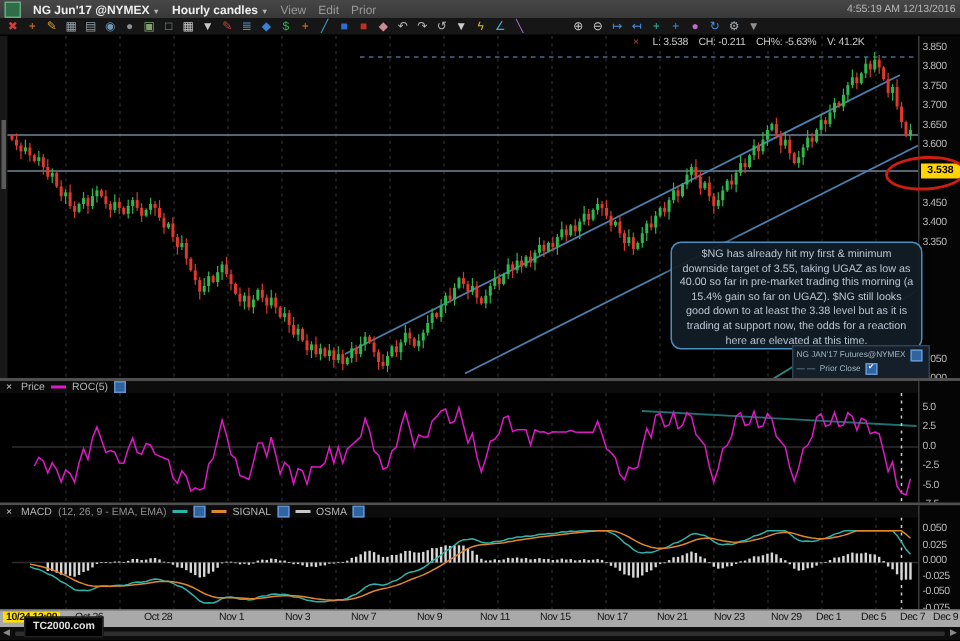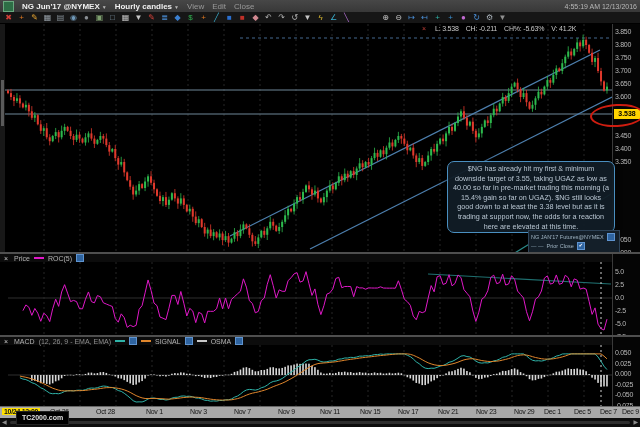--- a/index.html
+++ b/index.html
@@ -59,21 +59,21 @@
 <body>
 
 <div class="app">
 
   <div class="titlebar">
     <span class="appicon"></span>
     <span class="symsel"><span>NG Jun'17 @NYMEX</span><span class="dd">▼</span></span>
     <span class="symsel"><span>Hourly candles</span><span class="dd">▼</span></span>
     <span class="menu">View</span>
     <span class="menu">Edit</span>
-    <span class="menu">Close</span>
+    <span class="menu">Prior</span>
     <span class="clock">4:55:19 AM 12/13/2016</span>
   </div>
 
   <div class="toolbar" id="toolbar">
       <div class="tgroup">
         <span class="ticon" style="color: rgb(208, 64, 56);">✖</span>
         <span class="ticon" style="color: rgb(224, 120, 32);">+</span>
         <span class="ticon" style="color: rgb(224, 160, 48);">✎</span>
         <span class="ticon" style="color: rgb(154, 164, 172);">▦</span>
         <span class="ticon" style="color: rgb(143, 154, 162);">▤</span>

